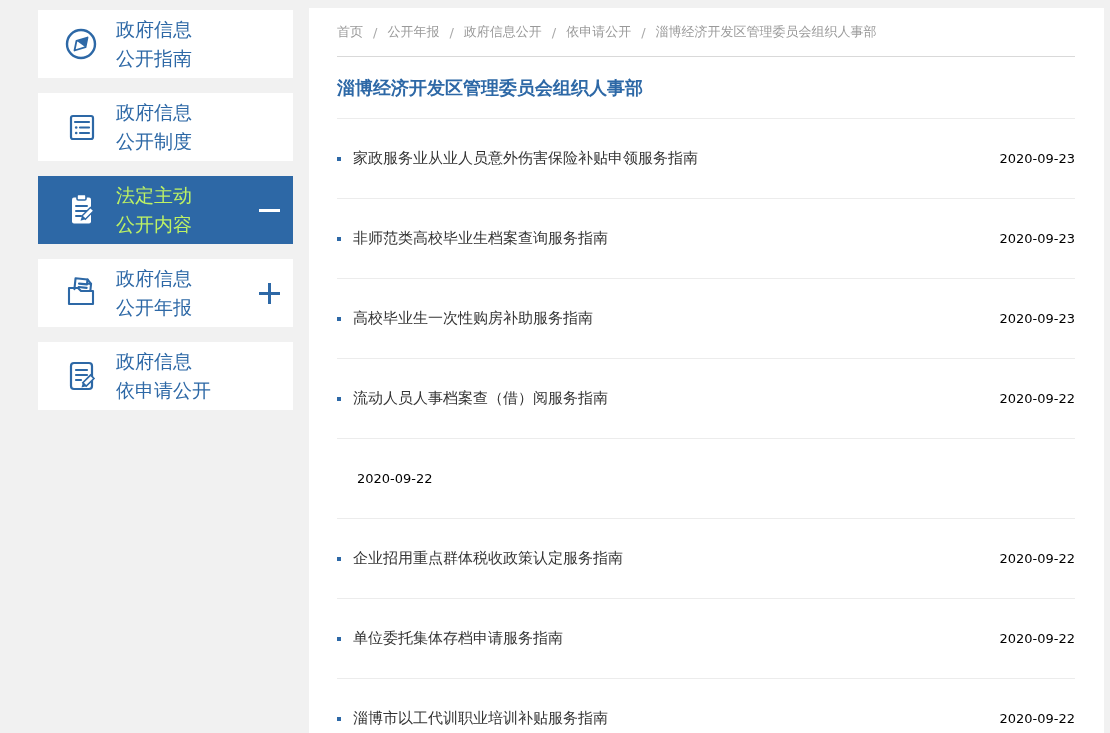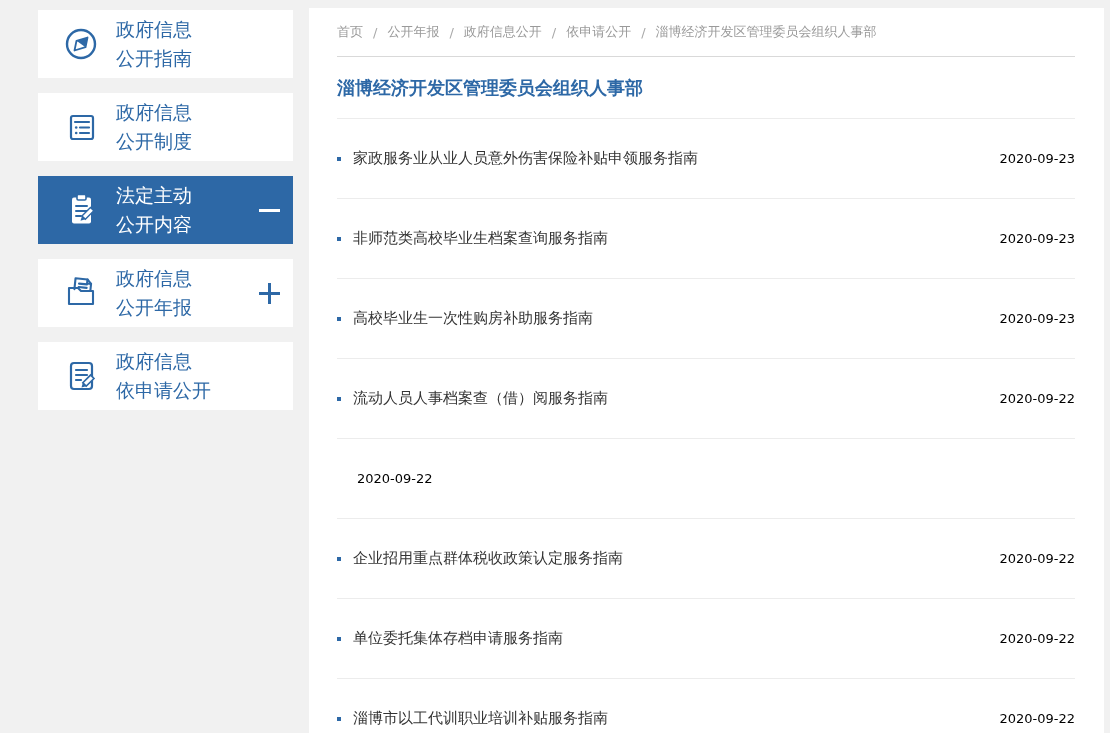--- a/index.html
+++ b/index.html
@@ -6,21 +6,21 @@
   html,body { background:#f1f1f1; font-family:"DejaVu Sans","Liberation Sans",sans-serif; }
   .screen { position:relative; width:1110px; height:733px; overflow:hidden; background:#f1f1f1; }
 
   
   .sidebar { position:absolute; left:38px; top:10px; width:255px; }
   .side-item { position:relative; display:flex; align-items:center; height:68px; margin-bottom:15px;
                background:#ffffff; cursor:pointer; }
   .side-icon { width:40px; height:40px; margin-left:23px; flex:none; }
   .side-label { margin-left:15px; font-size:19px; line-height:29px; color:#2d68a6; white-space:nowrap; }
   .side-item.active { background:#2d68a6; }
-  .side-item.active .side-label { color:#ffffff;text-align:right; }
+  .side-item.active .side-label { color:#bef264;text-align:right; }
   .expander { position:absolute; right:13px; top:50%; width:21px; height:21px; margin-top:-10px; cursor:pointer; }
   .minus-bar { position:absolute; left:0; top:9px; width:21px; height:3px; background:#ffffff; }
   .plus-h { position:absolute; left:0; top:9.3px; width:21px; height:2.4px; background:#2d68a6; }
   .plus-v { position:absolute; left:9.3px; top:0; width:2.4px; height:21px; background:#2d68a6; }
 
   
   .content { position:absolute; left:309px; top:8px; width:795px; height:725px; background:#ffffff;
              padding:0 29px 0 28px; overflow:hidden; }
   .breadcrumb { height:49px; display:flex; align-items:center; font-size:13px; color:#9a9a9a;
                 border-bottom:1px solid #d9d9d9; white-space:nowrap;text-align:right; }

